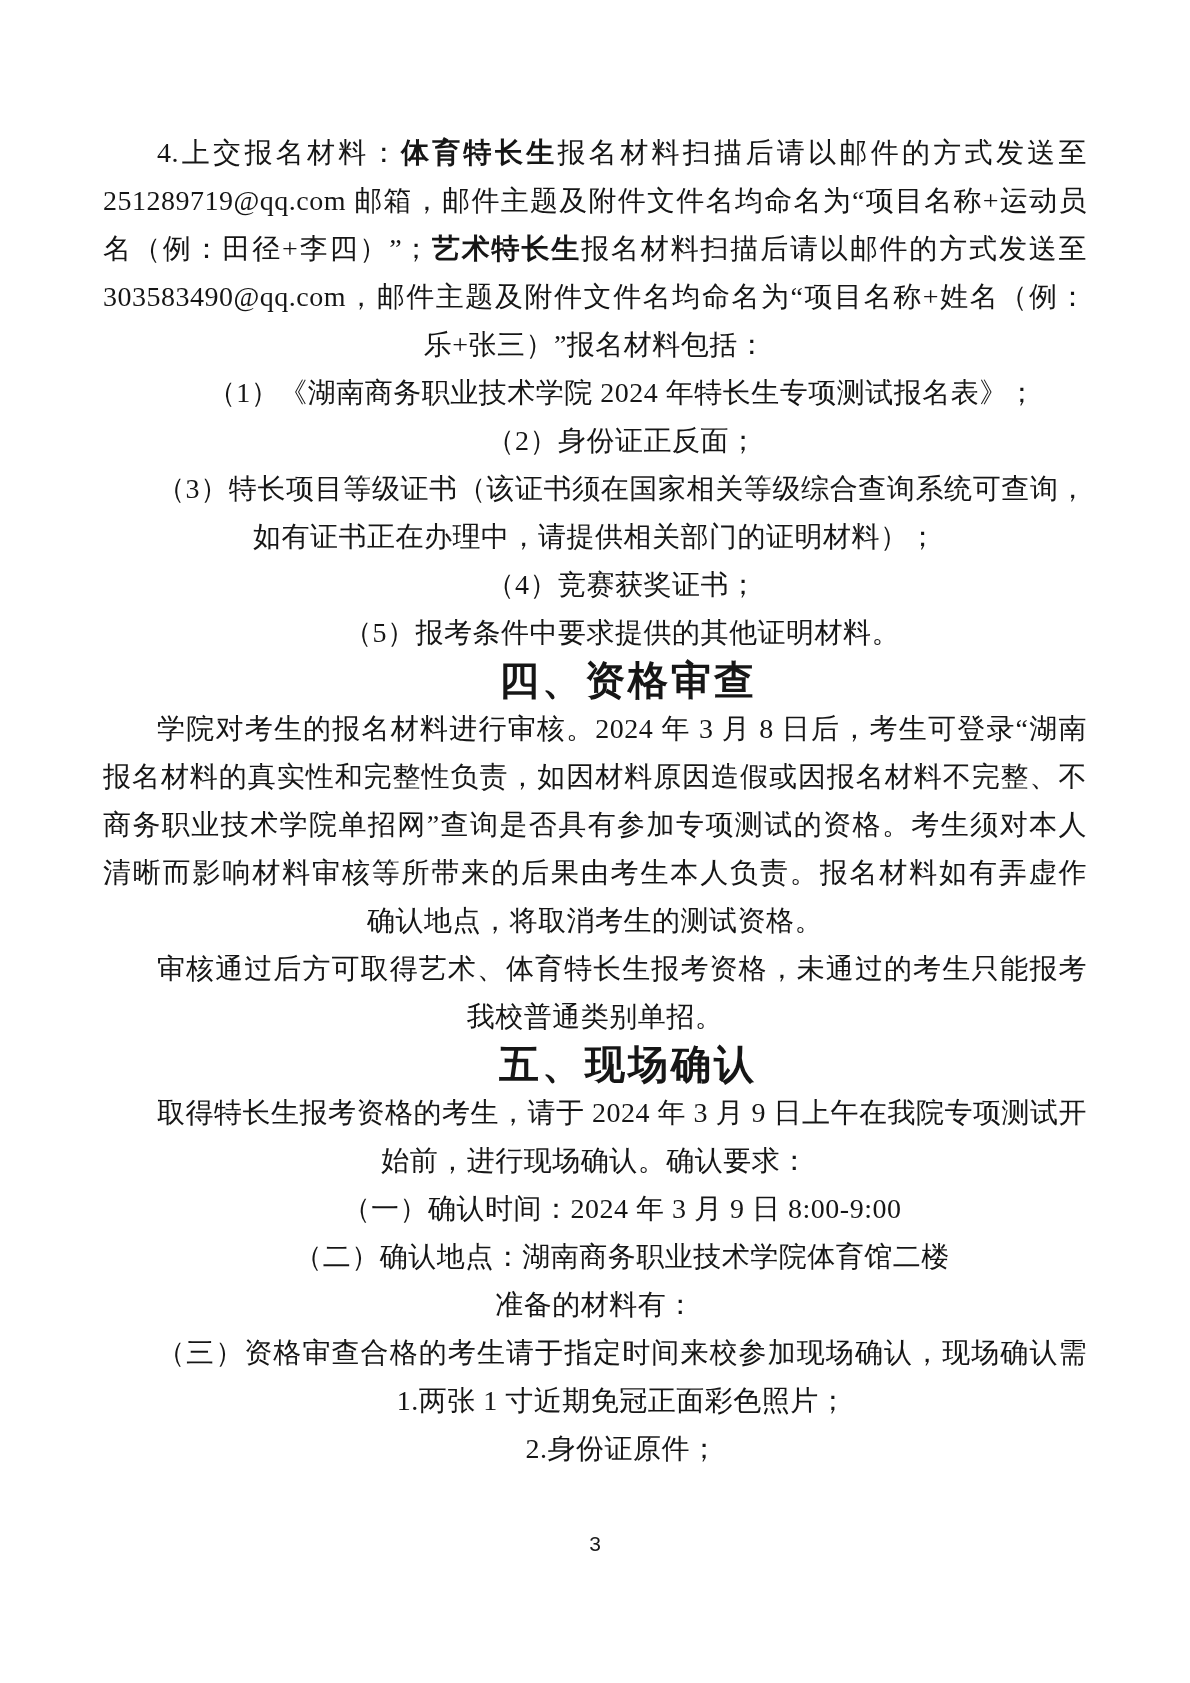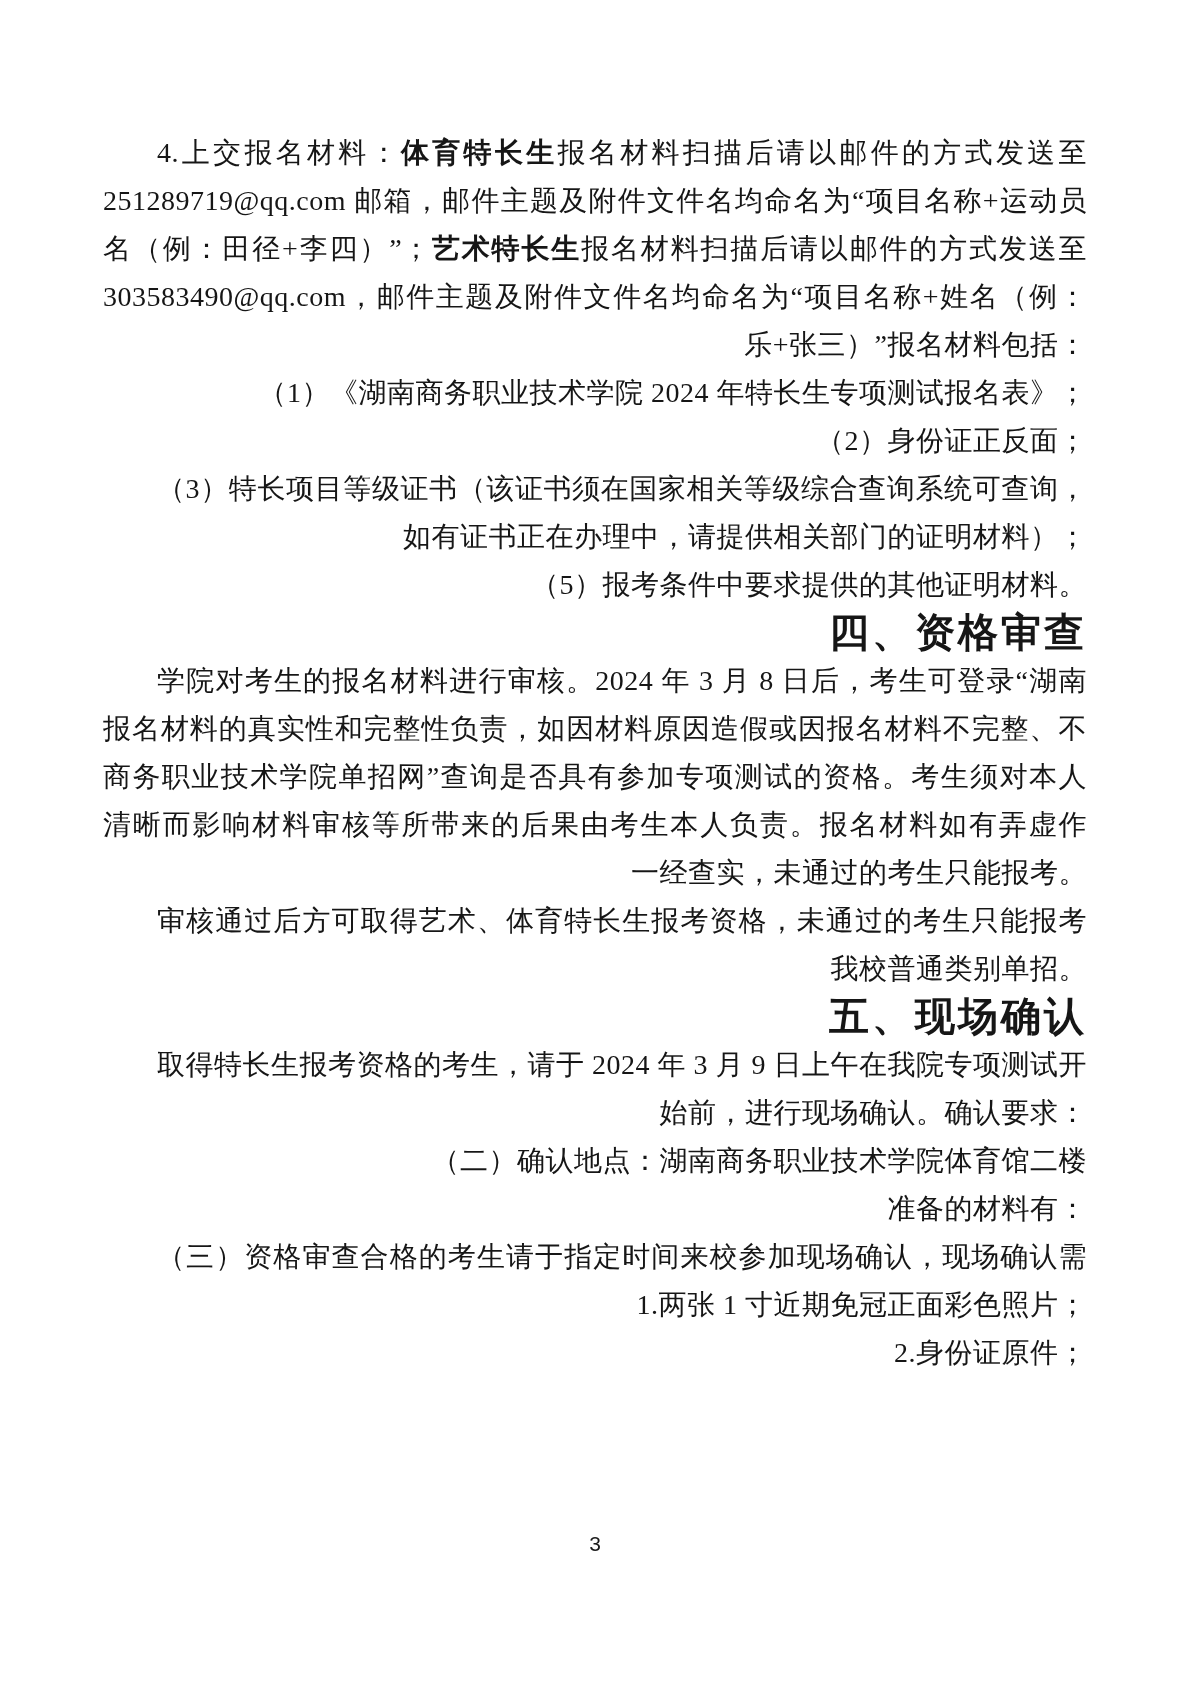--- a/index.html
+++ b/index.html
@@ -20,21 +20,21 @@
     position: absolute;
     left: 103px;
     top: 129px;
     width: 984px;
   }
   .line {
     font-size: 28px;
     line-height: 48px;
     height: 48px;
     overflow: hidden;
-    text-align: right;
+    text-align: center;
     letter-spacing: 0.5px;
   }
   .line.full {
     text-align: justify;
     text-align-last: justify;
     text-justify: inter-character;
   }
   .line.indent {
     padding-left: 54px;
   }
@@ -65,32 +65,34 @@
   <div class="doc-body">
       <div class="line indent full"><span>4.上交报名材料：</span><span class="bold">体育特长生</span><span>报名材料扫描后请以邮件的方式发送至</span></div>
       <div class="line full"><span>251289719@qq.com 邮箱，邮件主题及附件文件名均命名为“项目名称+运动员姓</span></div>
       <div class="line full"><span>名（例：田径+李四）”；</span><span class="bold">艺术特长生</span><span>报名材料扫描后请以邮件的方式发送至</span></div>
       <div class="line full"><span>303583490@qq.com，邮件主题及附件文件名均命名为“项目名称+姓名（例：声</span></div>
       <div class="line"><span>乐+张三）”报名材料包括：</span></div>
       <div class="line indent"><span>（1）《湖南商务职业技术学院 2024 年特长生专项测试报名表》；</span></div>
       <div class="line indent"><span>（2）身份证正反面；</span></div>
       <div class="line indent full"><span>（3）特长项目等级证书（该证书须在国家相关等级综合查询系统可查询，</span></div>
       <div class="line"><span>如有证书正在办理中，请提供相关部门的证明材料）；</span></div>
+      <div class="line indent"><span>（4）竞赛获奖证书；</span></div>
       <div class="line indent"><span>（5）报考条件中要求提供的其他证明材料。</span></div>
       <div class="line heading"><span class="bold">四、资格审查</span></div>
       <div class="line indent full"><span>学院对考生的报名材料进行审核。2024 年 3 月 8 日后，考生可登录“湖南</span></div>
       <div class="line full"><span>报名材料的真实性和完整性负责，如因材料原因造假或因报名材料不完整、不</span></div>
       <div class="line full"><span>商务职业技术学院单招网”查询是否具有参加专项测试的资格。考生须对本人</span></div>
       <div class="line full"><span>清晰而影响材料审核等所带来的后果由考生本人负责。报名材料如有弄虚作假，</span></div>
-      <div class="line"><span>一经查实，未通过的考生只能报考。</span></div>
+      <div class="line"><span>确认地点，将取消考生的测试资格。</span></div>
       <div class="line indent full"><span>审核通过后方可取得艺术、体育特长生报考资格，未通过的考生只能报考</span></div>
       <div class="line"><span>我校普通类别单招。</span></div>
       <div class="line heading"><span class="bold">五、现场确认</span></div>
       <div class="line indent full"><span>取得特长生报考资格的考生，请于 2024 年 3 月 9 日上午在我院专项测试开</span></div>
       <div class="line"><span>始前，进行现场确认。确认要求：</span></div>
+      <div class="line indent"><span>（一）确认时间：2024 年 3 月 9 日 8:00-9:00</span></div>
       <div class="line indent"><span>（二）确认地点：湖南商务职业技术学院体育馆二楼</span></div>
       <div class="line"><span>准备的材料有：</span></div>
       <div class="line indent full"><span>（三）资格审查合格的考生请于指定时间来校参加现场确认，现场确认需</span></div>
       <div class="line indent"><span>1.两张 1 寸近期免冠正面彩色照片；</span></div>
       <div class="line indent"><span>2.身份证原件；</span></div>
     </div>
   <div class="footer">3</div>
 </div>
 
 </body></html>

